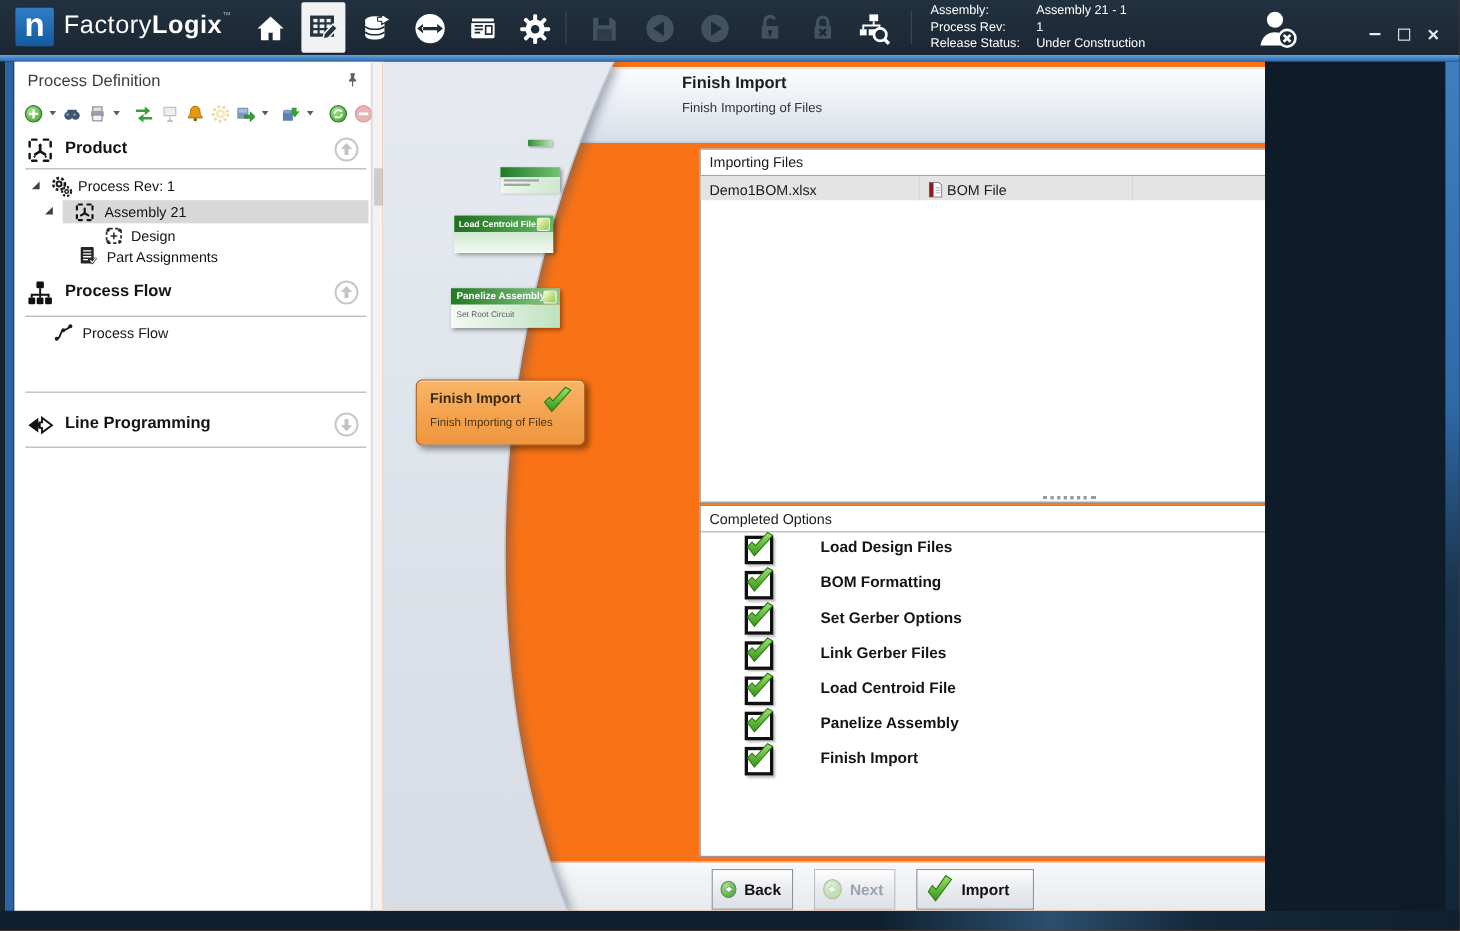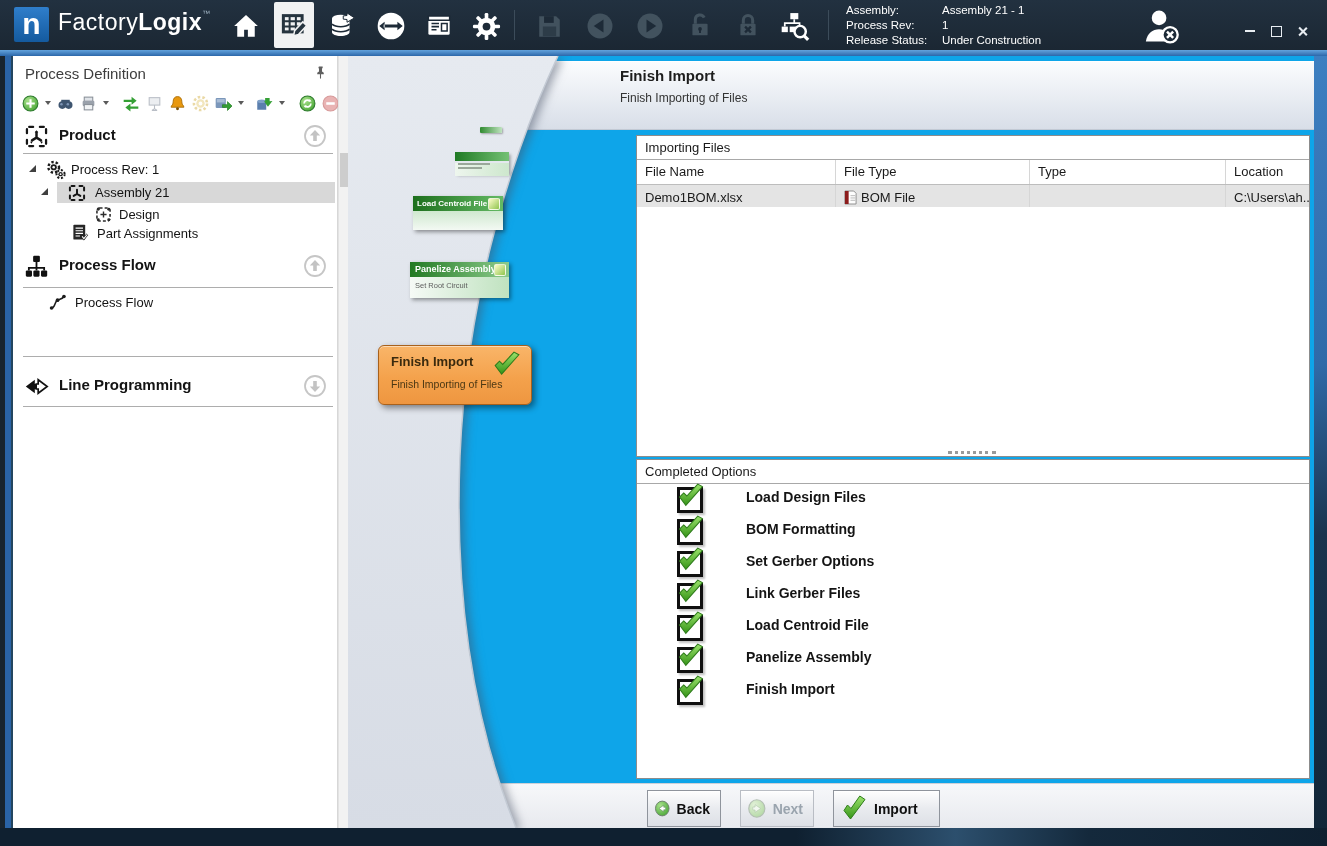--- a/index.html
+++ b/index.html
@@ -54,21 +54,21 @@
   .trow{position:absolute;height:20px;font-size:13px;color:#141414;cursor:pointer}
   .trow .txt{position:absolute;top:2px;white-space:nowrap}
   .exp{position:absolute;width:0;height:0;border-left:7px solid transparent;border-bottom:7px solid #404040}
   .sel-bg{position:absolute;left:44px;top:126px;width:278px;height:21px;background:#d8d8d8}
 
   
   .vscroll{position:absolute;left:338px;top:56px;width:10px;height:772px;background:#f2f2f2;border-left:1px solid #e3e3e3}
   .vthumb{position:absolute;left:1px;top:97px;width:8px;height:34px;background:#cdcdcd;cursor:grab}
 
   
-  .main{position:absolute;left:348px;top:56px;width:966px;height:772px;background:#0ea5e9;overflow:hidden}
+  .main{position:absolute;left:348px;top:56px;width:802px;height:772px;background:#f97316;overflow:hidden}
   .wiz-header{position:absolute;left:0;top:5px;width:966px;height:67px;border-top:1px solid #fff;
               background:linear-gradient(180deg,#fbfcfe 0%,#e8ecf2 55%,#d8dee8 100%);border-bottom:1px solid #c2c9d4}
   .wiz-title{position:absolute;left:272px;top:11px;font-size:15px;font-weight:bold;color:#1d1d1d}
   .wiz-sub{position:absolute;left:272px;top:35px;font-size:12px;color:#333}
   .btn-bar{position:absolute;left:0;top:727px;width:966px;height:45px;border-top:1px solid #cdd1d8;
            background:linear-gradient(180deg,#f7f8fa,#e7e9ee)}
   .flow-canvas{position:absolute;left:0;top:0;filter:drop-shadow(4px 2px 5px rgba(70,80,100,.5))}
 
   
   .mini1{position:absolute;left:132px;top:71px;width:22px;height:6px;border-radius:1px;
@@ -568,26 +568,20 @@
     <div class="node n-fin">
       <div class="ft">Finish Import</div>
       <div class="fs">Finish Importing of Files</div>
       <svg class="chk" width="32" height="28" viewBox="0 0 28 26">
         <path d="M3 13.5l6 8L25 3.5 20.5 1 10 12.5 7 9.5z" fill="url(#gGreen)" stroke="#2e7c1a" stroke-width="1"></path>
       </svg>
     </div>
 
     <section class="group" style="left:288px;top:79px;width:672px;height:320px">
       <div class="g-label">Importing Files</div>
-      <div class="thead">
-        <div class="c cw0">File Name</div>
-        <div class="c cw1">File Type</div>
-        <div class="c cw2">Type</div>
-        <div class="c cw3">Location</div>
-      </div>
       <div class="trowd">
         <div class="c cw0">Demo1BOM.xlsx</div>
         <div class="c cw1">
           <svg width="13" height="15" viewBox="0 0 14 16">
             <path d="M1 1h9.5l2.5 2.5V15H1z" fill="#fdfdfd" stroke="#8a8a8a"></path>
             <rect x="1" y="1" width="4" height="14" fill="#8c1c1c"></rect>
             <path d="M7 6h5M7 8.5h5M7 11h5" stroke="#b5b5b5"></path>
           </svg>
           <span>BOM File</span>
         </div>

